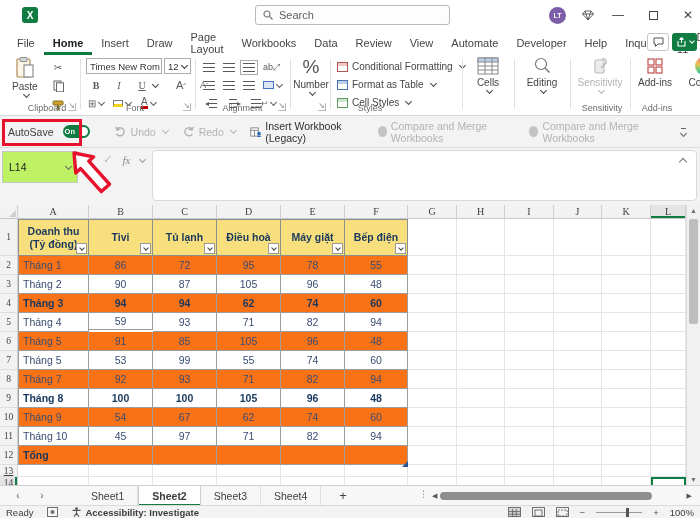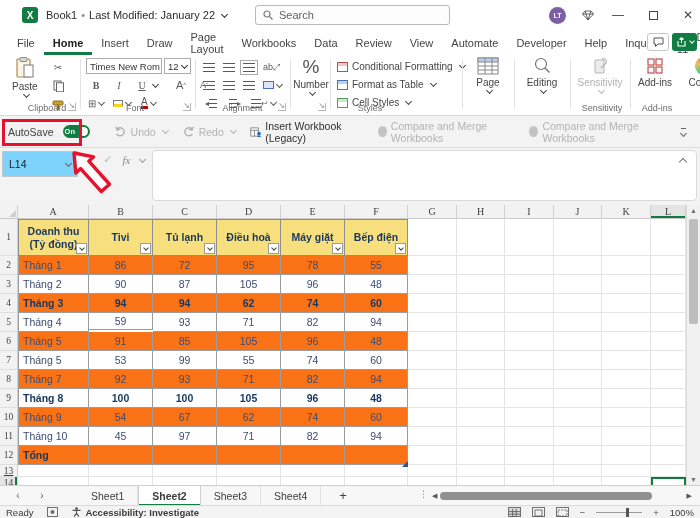--- a/index.html
+++ b/index.html
@@ -35,21 +35,21 @@
   .sqicon{display:inline-block;width:11px;height:10px;border:1px solid #b05555;background:linear-gradient(#f3c6c6 0 3px,#fff 3px);}
   .disabled{color:#b3b3b3 !important;}
   
   .qat{position:absolute;left:0;top:116px;width:700px;height:32px;background:#f3f3f3;border-bottom:1px solid #dcdcdc;display:flex;align-items:center;font-size:10.5px;}
   .redbox{position:absolute;left:2px;top:3px;width:80px;height:27px;border:3px solid #E8112D;z-index:30;}
   .toggle{width:27px;height:13px;background:#107C41;border-radius:7px;display:flex;align-items:center;justify-content:space-between;padding:0 2px;margin-left:5px;}
   .knob{width:9px;height:9px;border-radius:50%;background:#fff;}
   .qitem{display:flex;align-items:center;gap:4px;margin-right:14px;color:#3c3c3c;}
   
   .fbar{position:absolute;left:0;top:148px;width:700px;height:57px;background:#f3f3f3;}
-  .namebox{position:absolute;left:2px;top:3px;width:76px;height:26px;background:#7dd3fc;border:1px solid #c6c6c6;display:flex;align-items:center;justify-content:space-between;padding:0 6px;font-size:10.5px;color:#222;}
+  .namebox{position:absolute;left:2px;top:3px;width:76px;height:32px;background:#bef264;border:1px solid #c6c6c6;display:flex;align-items:center;justify-content:space-between;padding:0 6px;font-size:10.5px;color:#222;}
   .fxicons{position:absolute;left:84px;top:3px;height:17px;display:flex;align-items:center;gap:10px;color:#b5b5b5;font-size:11px;}
   .finput{position:absolute;left:152px;top:2px;width:545px;height:51px;background:#fff;border:1px solid #d9d9d9;border-radius:4px;}
   
   .redarrow{position:absolute;left:60px;top:150px;z-index:31;overflow:visible;}
   
   .gridwrap{position:absolute;left:0;top:205px;width:686px;height:280px;background:#fff;overflow:hidden;}
   .colrow{display:flex;height:14px;}
   .corner{width:18px;height:14px;background:#f2f2f2;border-right:1px solid #d0d0d0;border-bottom:1px solid #c9c9c9;position:relative;}
   .corner:after{content:"";position:absolute;right:1px;bottom:1px;border-left:7px solid transparent;border-bottom:7px solid #cfcfcf;}
   .colh{height:14px;background:#f2f2f2;border-right:1px solid #d0d0d0;border-bottom:1px solid #c9c9c9;font-family:"Liberation Serif",serif;font-size:10px;color:#3f3f3f;display:flex;align-items:center;justify-content:center;}
@@ -92,26 +92,20 @@
   .zoomtrack{width:46px;height:1px;background:#9a9a9a;position:relative;}
   .zoomknob{position:absolute;left:30px;top:-4px;width:3px;height:9px;background:#555;}
 </style>
 </head>
 <body>
 
 <div class="app">
 
   <div class="titlebar">
     <div class="xlicon">X</div>
-    <div class="doctitle">
-      <span>Book1</span>
-      <span style="color:#8a8a8a">•</span>
-      <span>Last Modified: January 22</span>
-      <span class="cv"></span>
-    </div>
     <div class="searchbox">
       <svg width="10" height="10" viewBox="0 0 10 10">
           <circle cx="4" cy="4" r="3" fill="none" stroke="#777" stroke-width="1.2"></circle>
           <line x1="6.5" y1="6.5" x2="9.5" y2="9.5" stroke="#777" stroke-width="1.2"></line>
         </svg>
       <span>Search</span>
     </div>
     <div class="avatar">
         <span>LT</span>
       </div>
@@ -273,21 +267,21 @@
 
     <div class="bigbtn" style="left:470px;width:36px">
       <svg width="22" height="18" viewBox="0 0 22 18">
           <rect x="1" y="1" width="20" height="16" fill="#fff" stroke="#888"></rect>
           <rect x="1" y="1" width="20" height="4" fill="#bcd0ec" stroke="#888"></rect>
           <line x1="8" y1="1" x2="8" y2="17" stroke="#888"></line>
           <line x1="15" y1="1" x2="15" y2="17" stroke="#888"></line>
           <line x1="1" y1="9" x2="21" y2="9" stroke="#888"></line>
           <line x1="1" y1="13" x2="21" y2="13" stroke="#888"></line>
         </svg>
-      <span>Page</span>
+      <span>Cells</span>
       <span class="cv"></span>
     </div>
     <div class="gsep" style="left:514px"></div>
 
     <div class="bigbtn" style="left:522px;width:40px">
       <svg width="18" height="18" viewBox="0 0 18 18">
           <circle cx="8" cy="7" r="5.5" fill="none" stroke="#777" stroke-width="1.2"></circle>
           <line x1="12" y1="11" x2="16.5" y2="15.5" stroke="#777" stroke-width="1.4"></line>
         </svg>
       <span>Editing</span>

